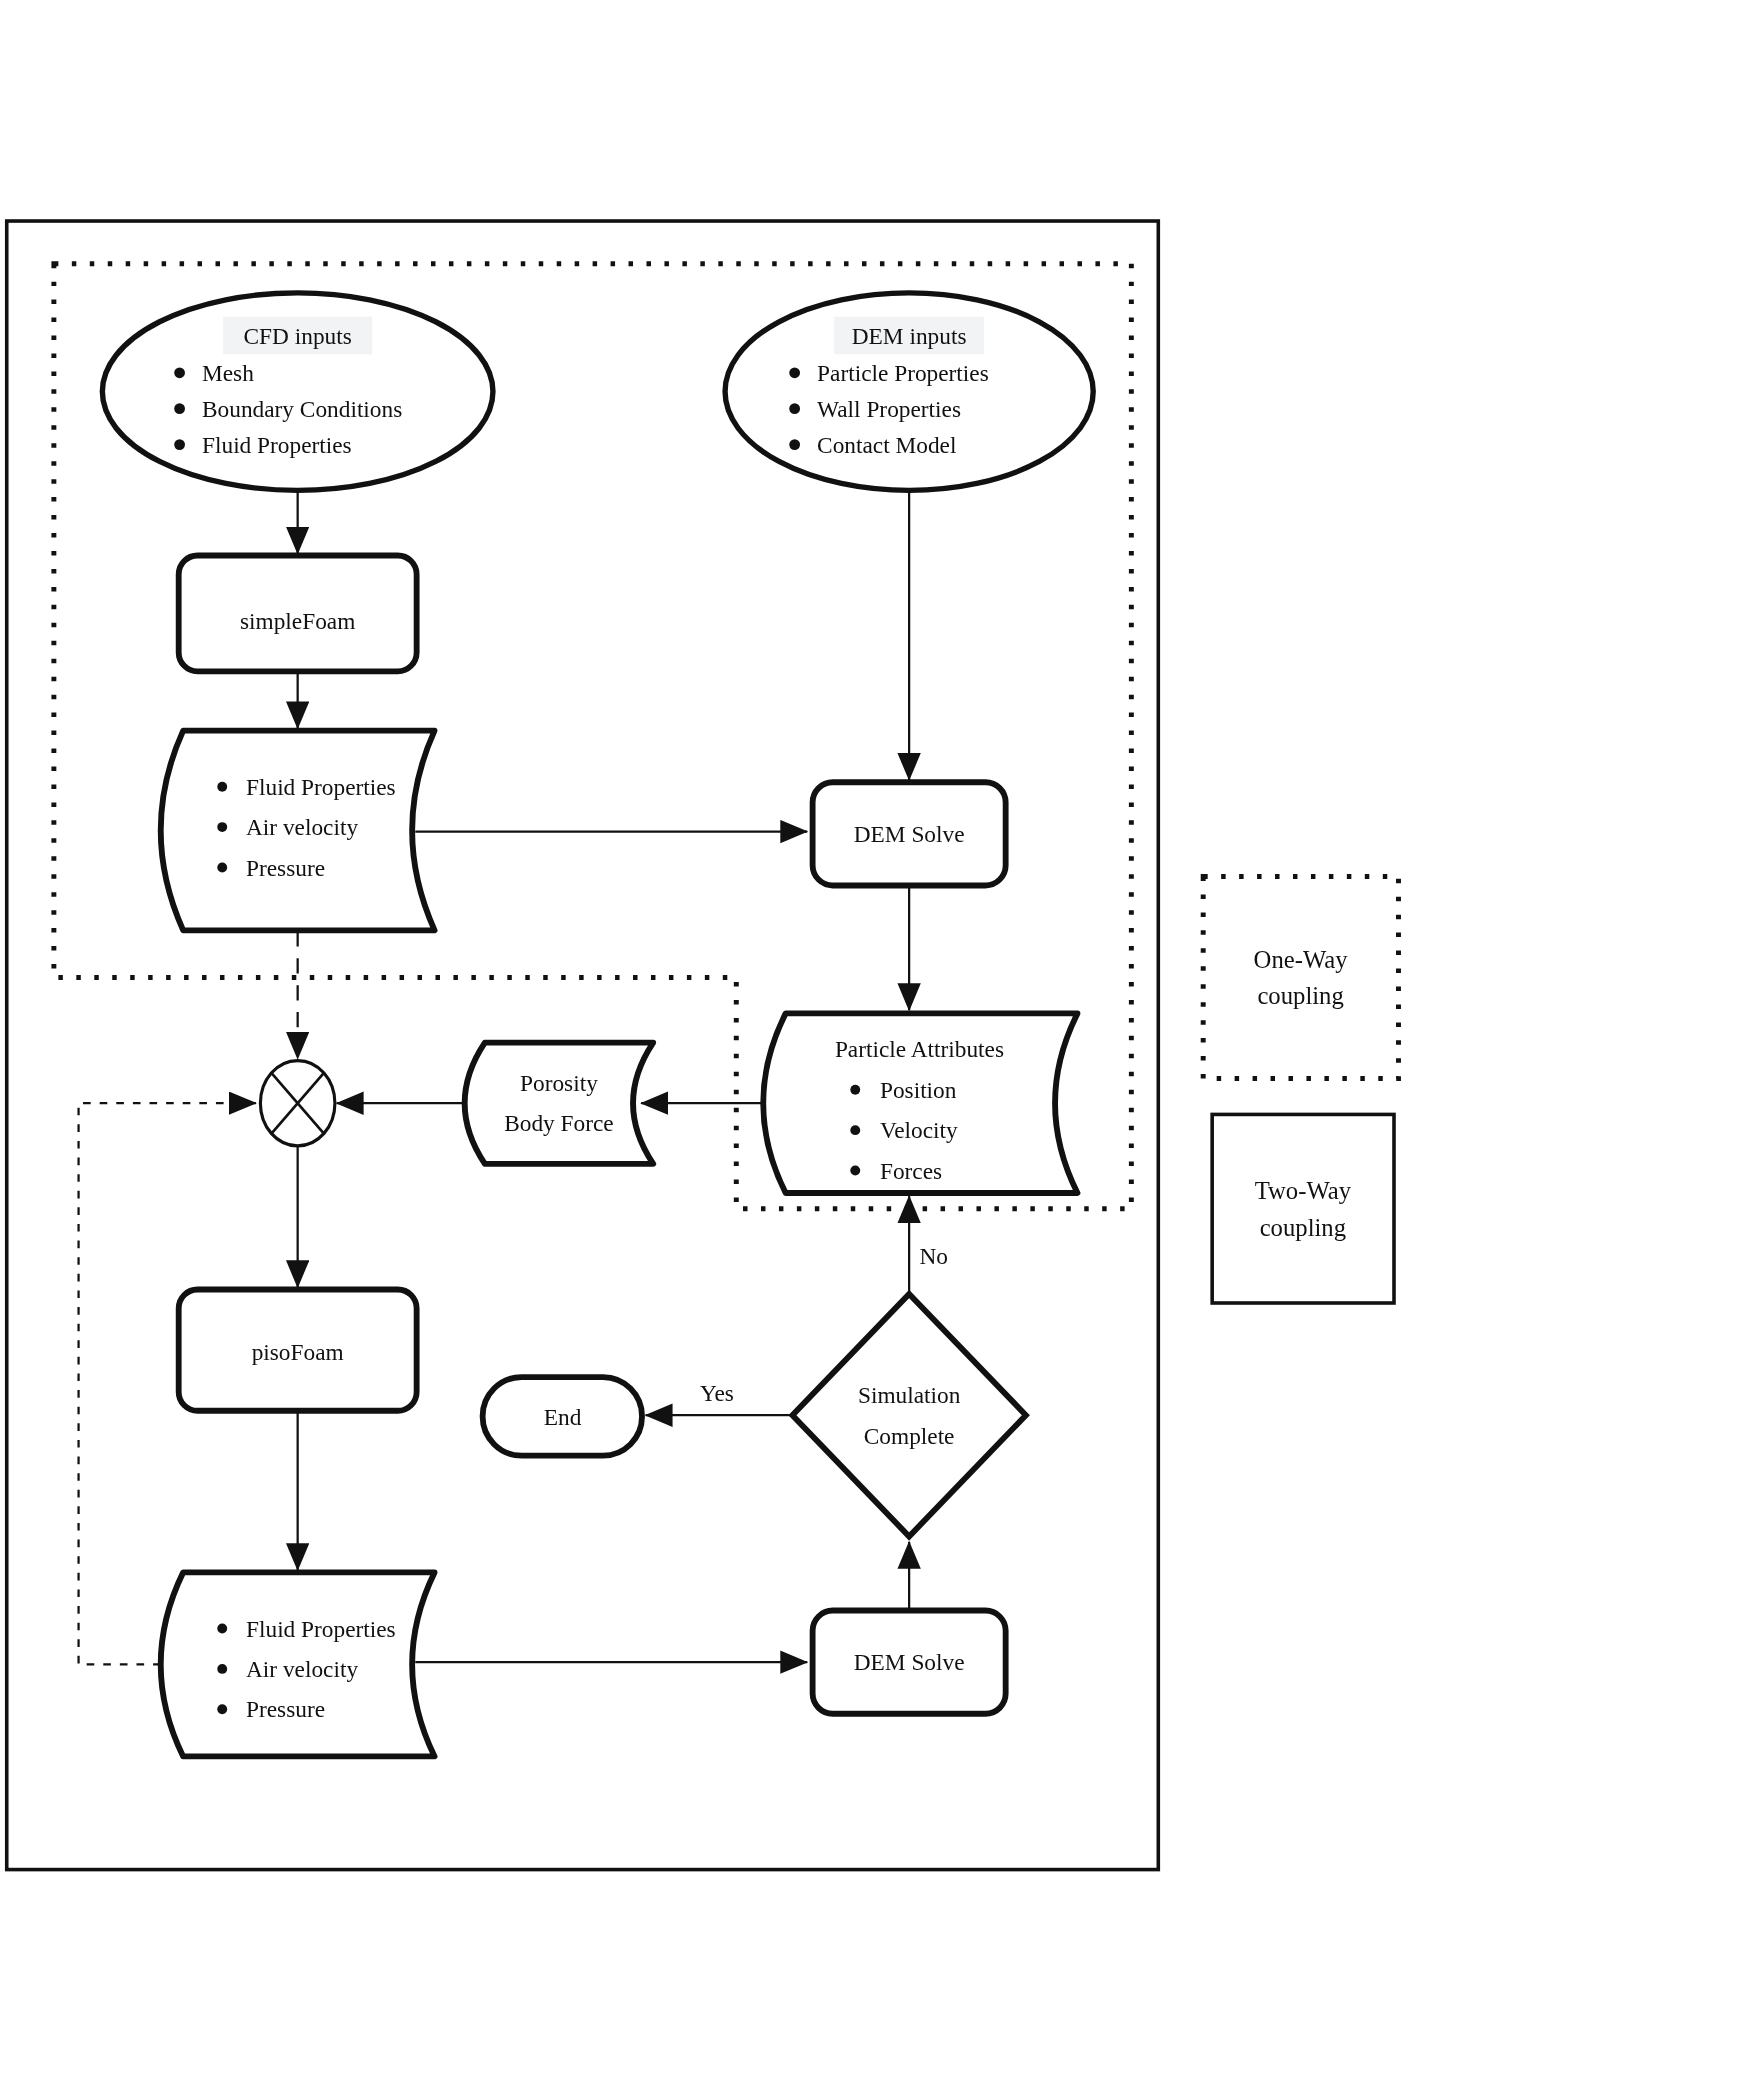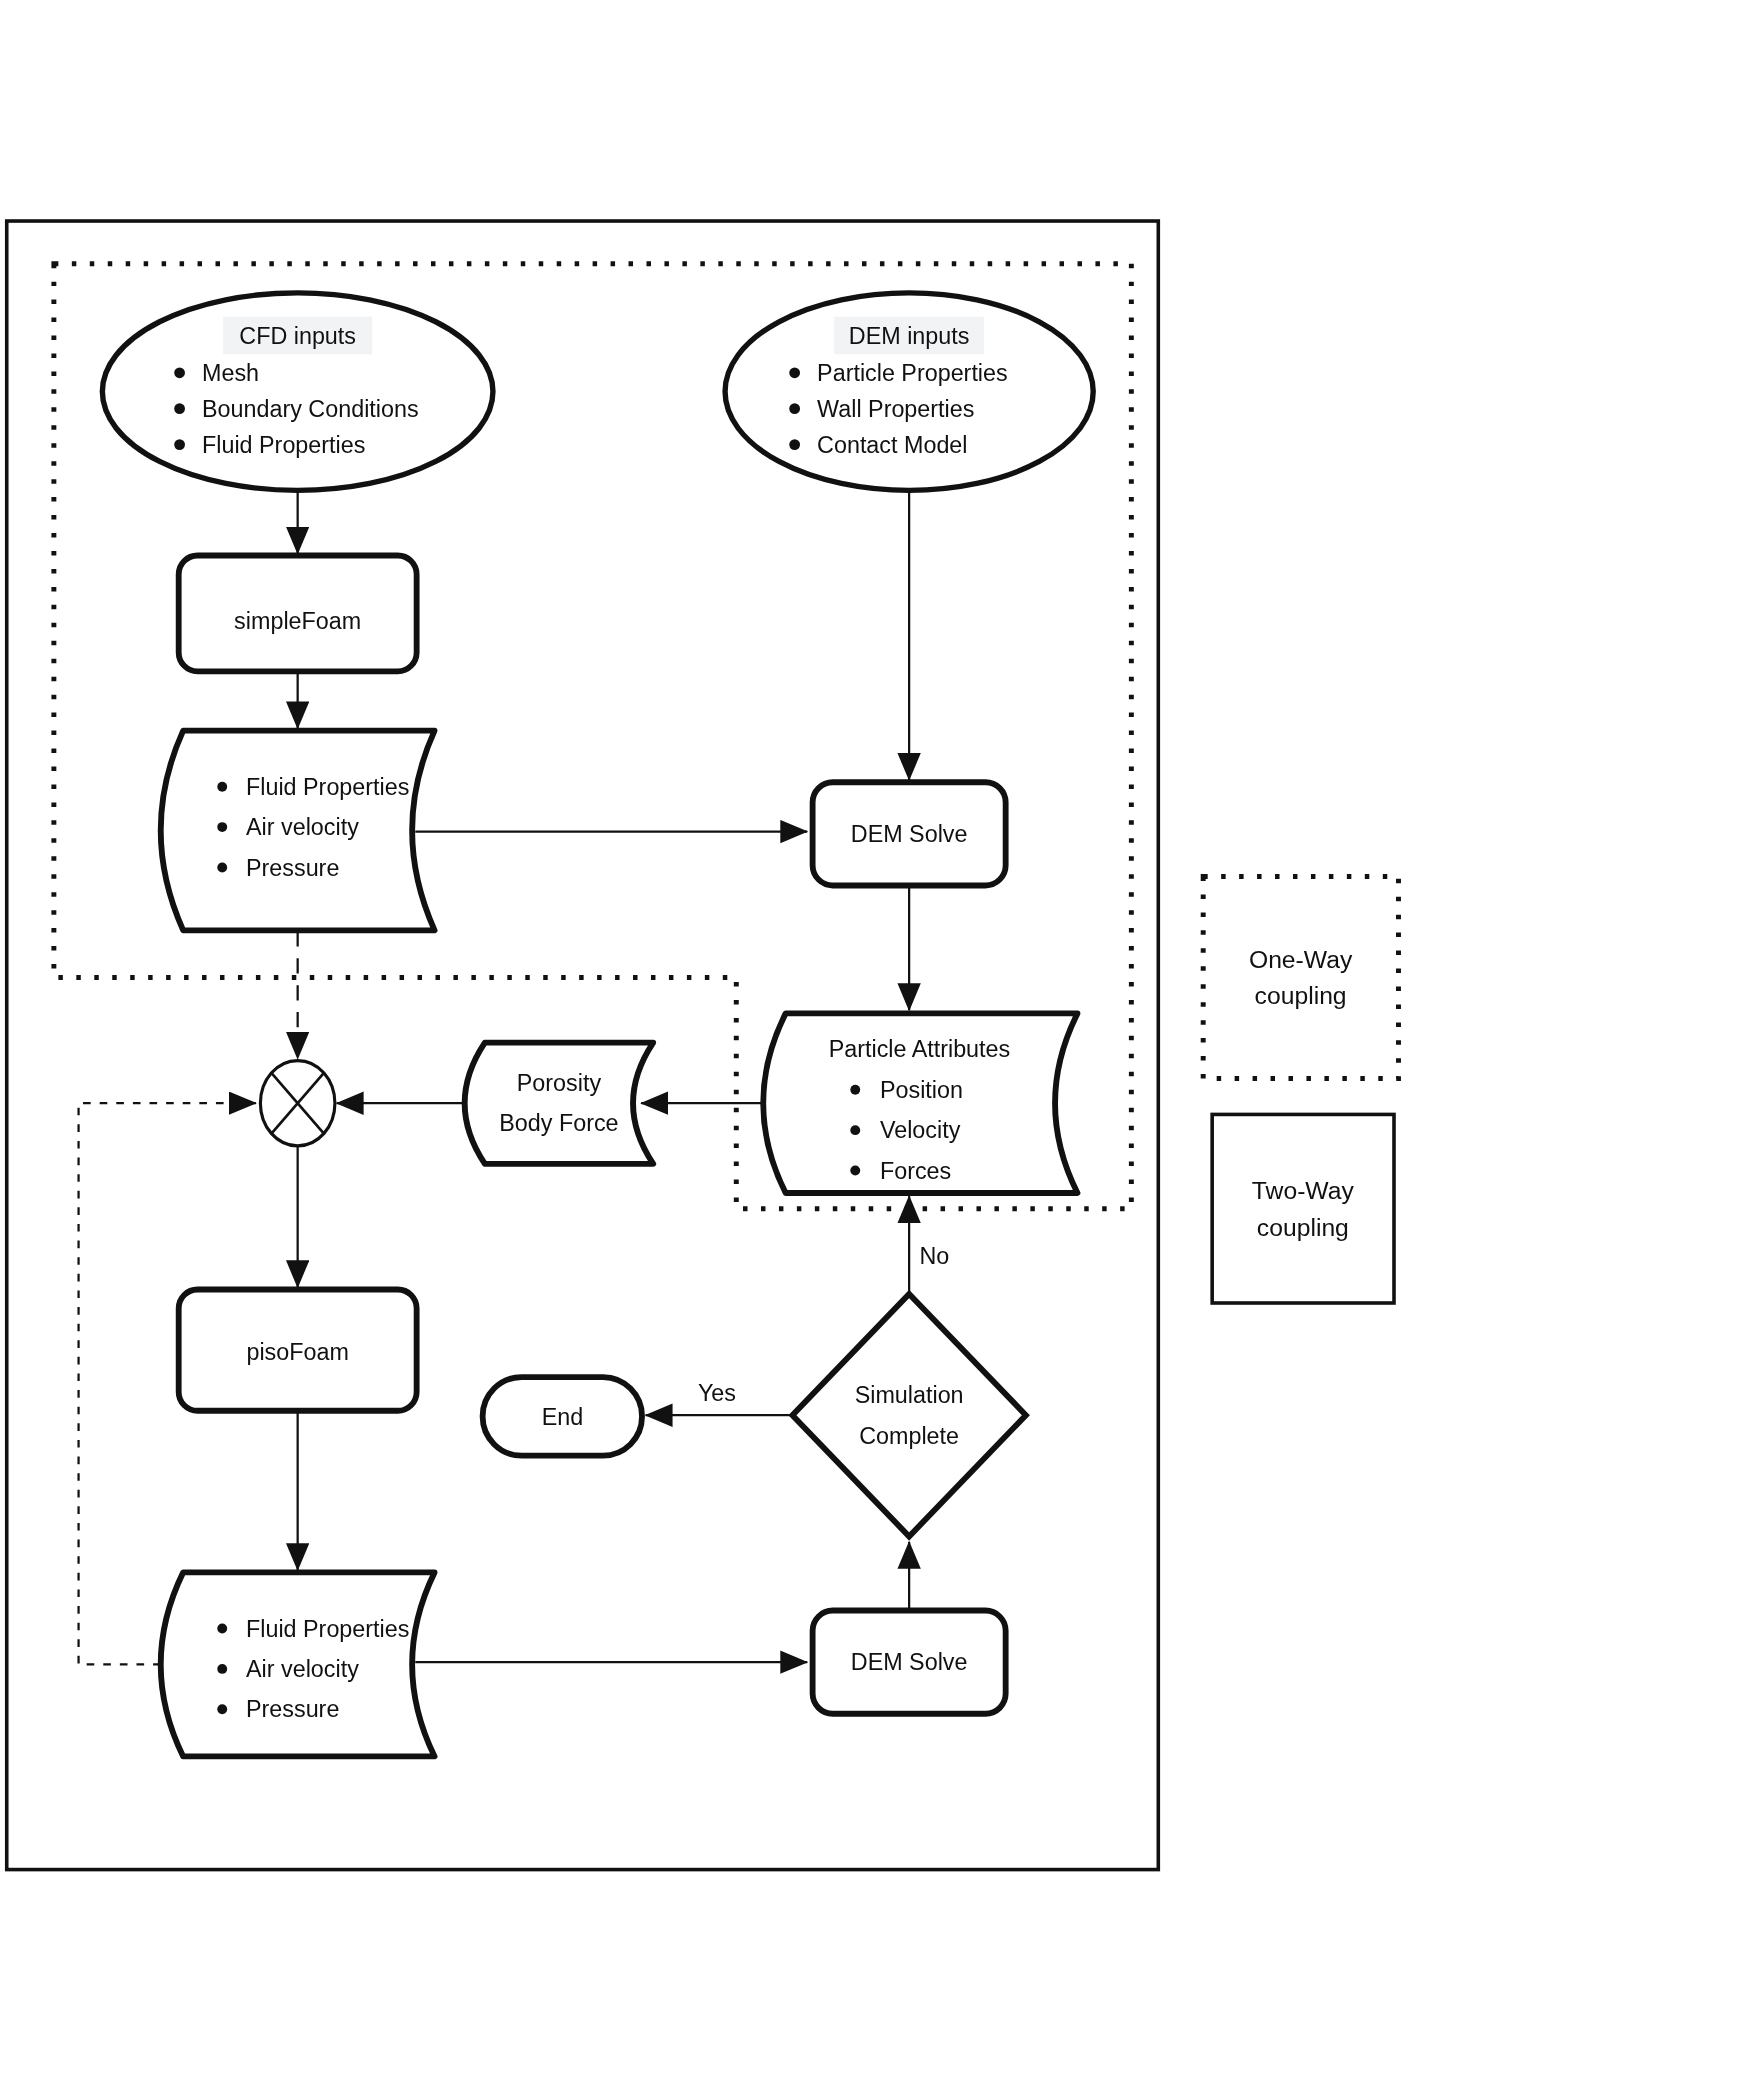--- a/index.html
+++ b/index.html
@@ -1,18 +1,18 @@
 <!DOCTYPE html>
 <html style="--ink: #111111; --paper: #ffffff; --hl: #f2f3f5;font-size:9px"><head>
 <meta charset="utf-8">
 <style>
   :root { --ink:#111111; --paper:#ffffff; --hl:#f2f3f5; }
   html,body { margin:0; padding:0; background:var(--paper); }
   .canvas { position:relative; width:1416px; height:2087px; background:var(--paper);
-            font-family:Liberation Sans, sans-serif; }
+            font-family:Liberation Serif, serif; }
   svg { position:absolute; left:0; top:0; width:100%; height:100%; }
   .shape { fill:var(--paper); stroke:var(--ink); }
   .ellipse-node { stroke-width:12; }
   .box-node { stroke-width:13; }
   .store-node { stroke-width:13; stroke-linejoin:round; }
   .diamond-node { stroke-width:13; stroke-linejoin:miter; }
   .flow { stroke:var(--ink); stroke-width:5; fill:none; }
   .dash-long { stroke-dasharray:34 26; }
   .dash-feedback { stroke-dasharray:17 20; }
   .dotted-region { fill:none; stroke:var(--ink); stroke-width:11; stroke-dasharray:10 30; }

